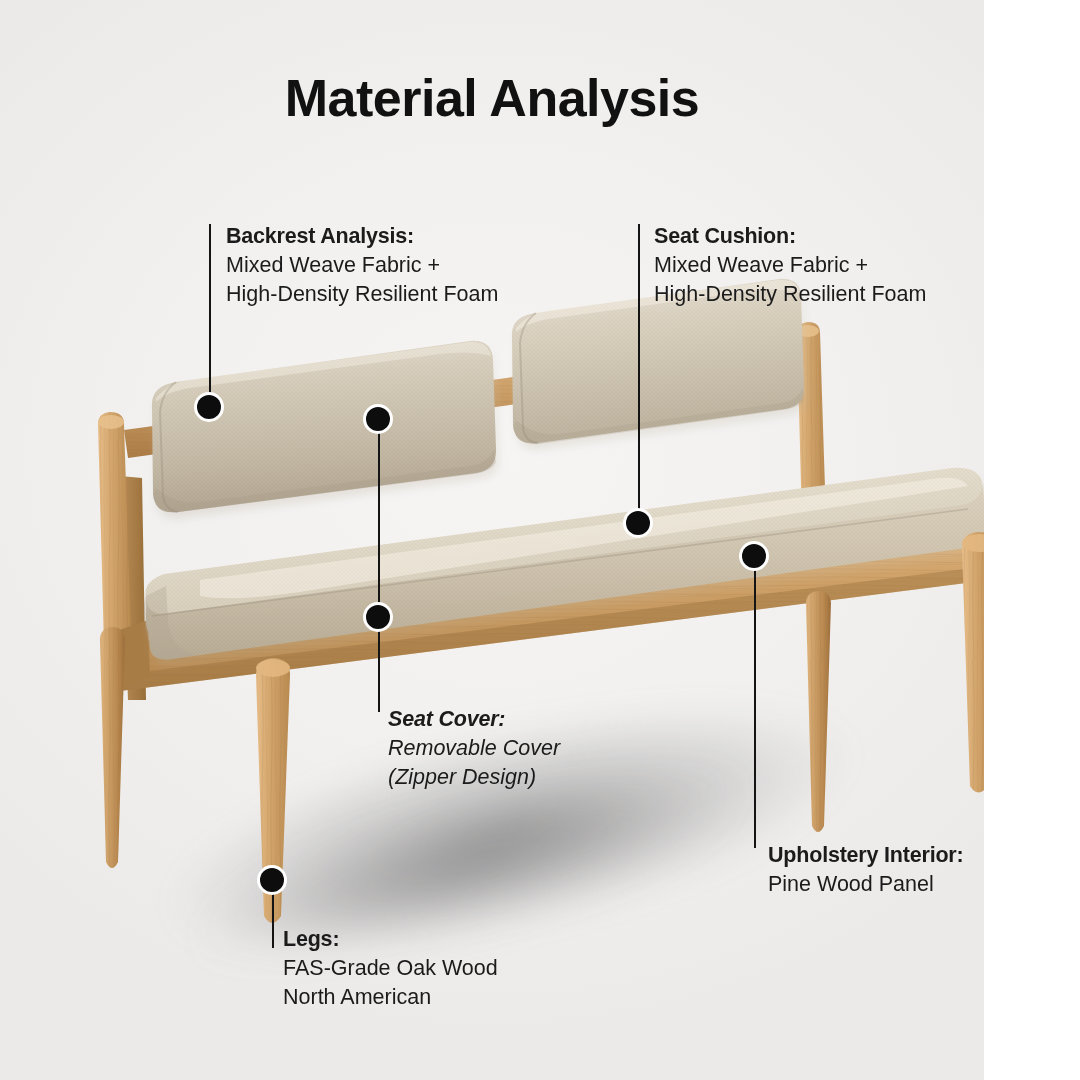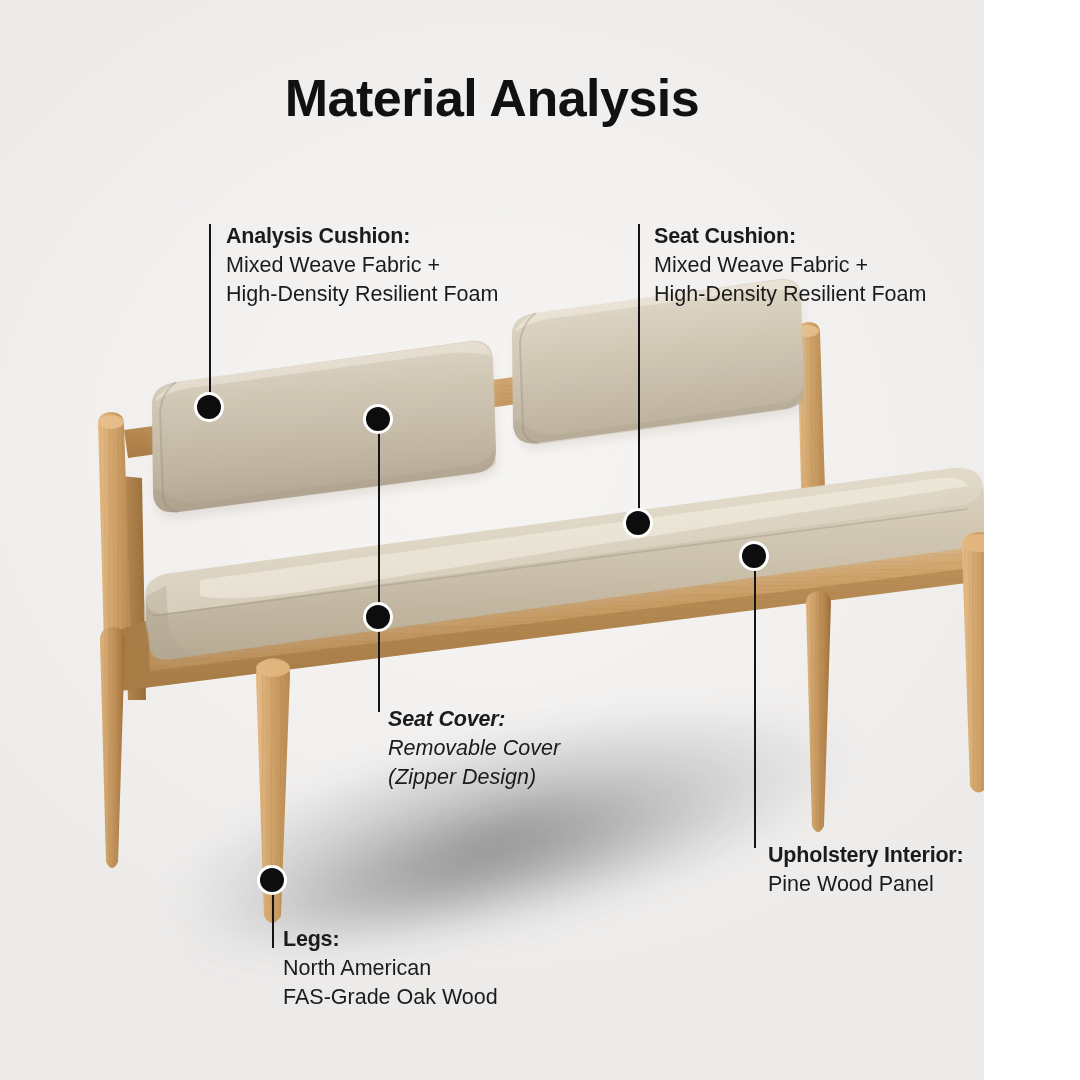--- a/index.html
+++ b/index.html
@@ -341,21 +341,21 @@
                  L988 786 Q978 799 970 786 Z" fill="url(#grainV)" opacity="0.6"></path>
         <ellipse cx="979" cy="543" rx="17" ry="9" fill="#e3b781" opacity="0.9"></ellipse>
       </g>
     </svg>
   </div>
 
   <div>
     <div class="leader-line" style="left:209px; top:224px; height:178px;"></div>
     <div class="leader-dot" style="left:197px; top:395px;"></div>
     <div class="callout-text" style="left:226px; top:222px;">
-      <span class="hd">Analysis Cushion:</span>
+      <span class="hd">Backrest Analysis:</span>
       <span class="ln">Mixed Weave Fabric +</span>
       <span class="ln">High-Density Resilient Foam</span>
     </div>
   </div>
 
   <div>
     <div class="leader-line" style="left:638px; top:224px; height:294px;"></div>
     <div class="leader-dot" style="left:626px; top:511px;"></div>
     <div class="callout-text" style="left:654px; top:222px;">
       <span class="hd">Seat Cushion:</span>
@@ -382,18 +382,18 @@
       <span class="hd">Upholstery Interior:</span>
       <span class="ln">Pine Wood Panel</span>
     </div>
   </div>
 
   <div>
     <div class="leader-line" style="left:272px; top:884px; height:64px;"></div>
     <div class="leader-dot" style="left:260px; top:868px;"></div>
     <div class="callout-text" style="left:283px; top:925px;">
       <span class="hd">Legs:</span>
+      <span class="ln">FAS-Grade Oak Wood</span>
       <span class="ln">North American</span>
-      <span class="ln">FAS-Grade Oak Wood</span>
     </div>
   </div>
 
 </div>
 
 </body></html>

